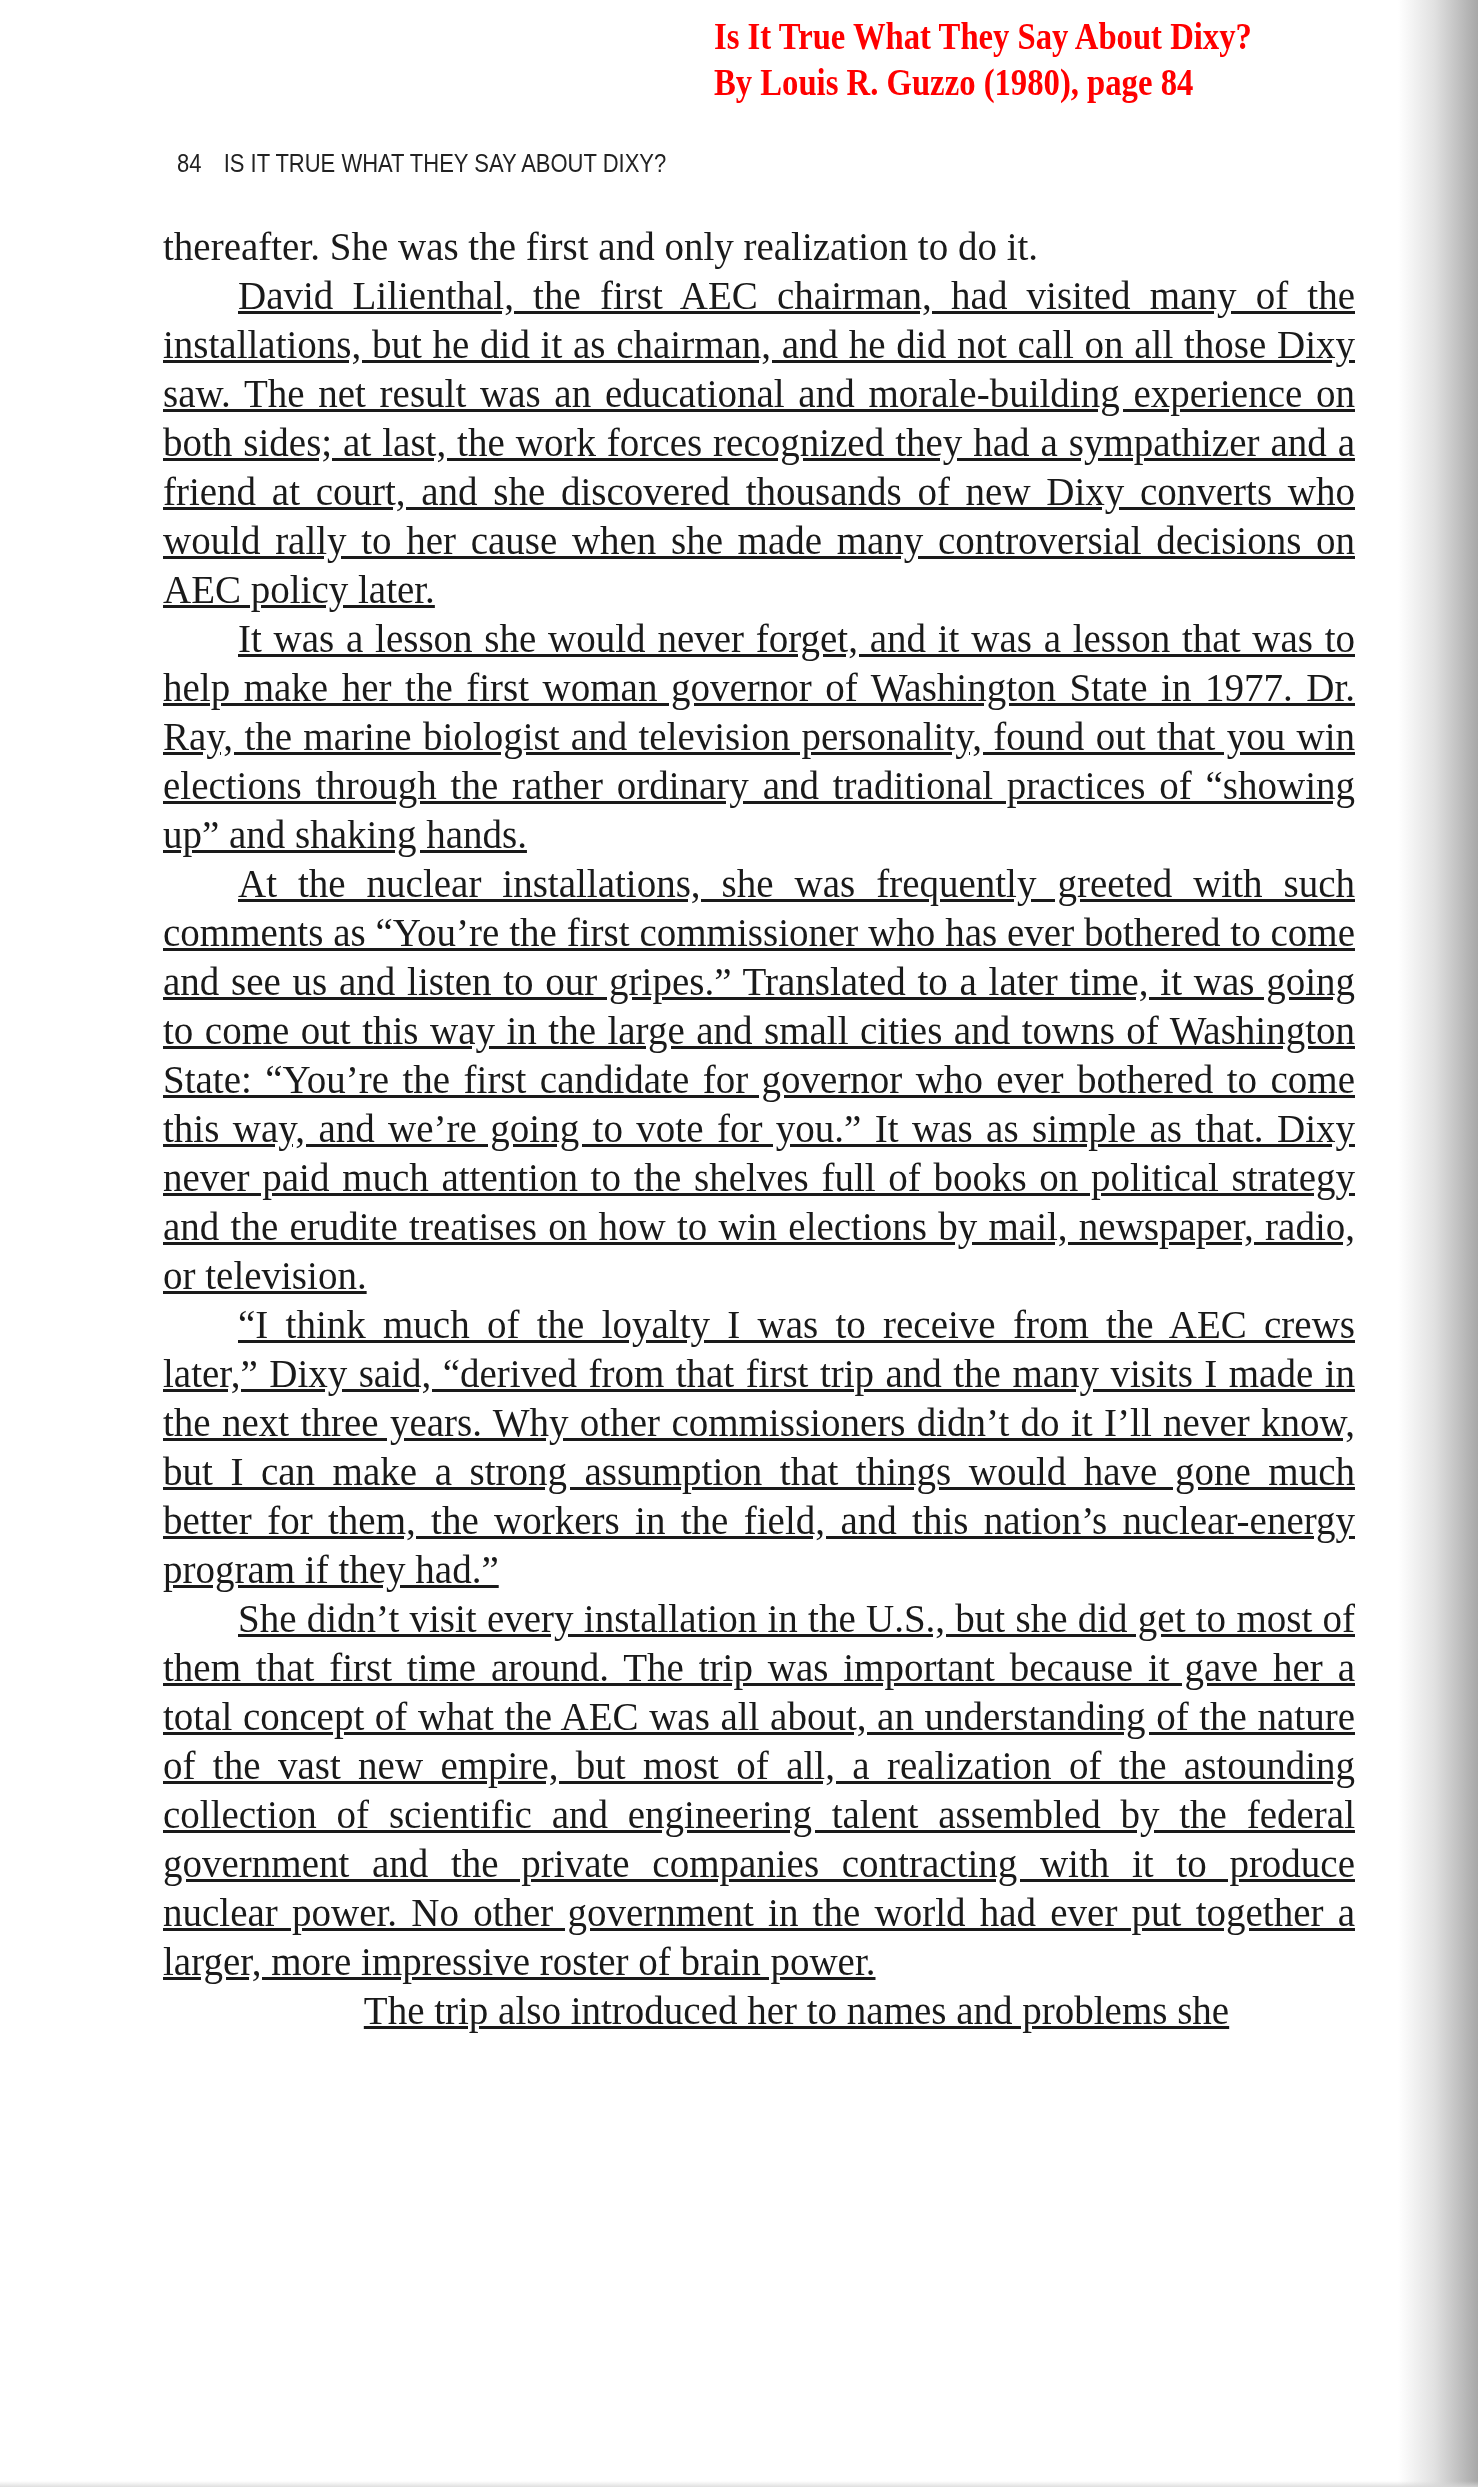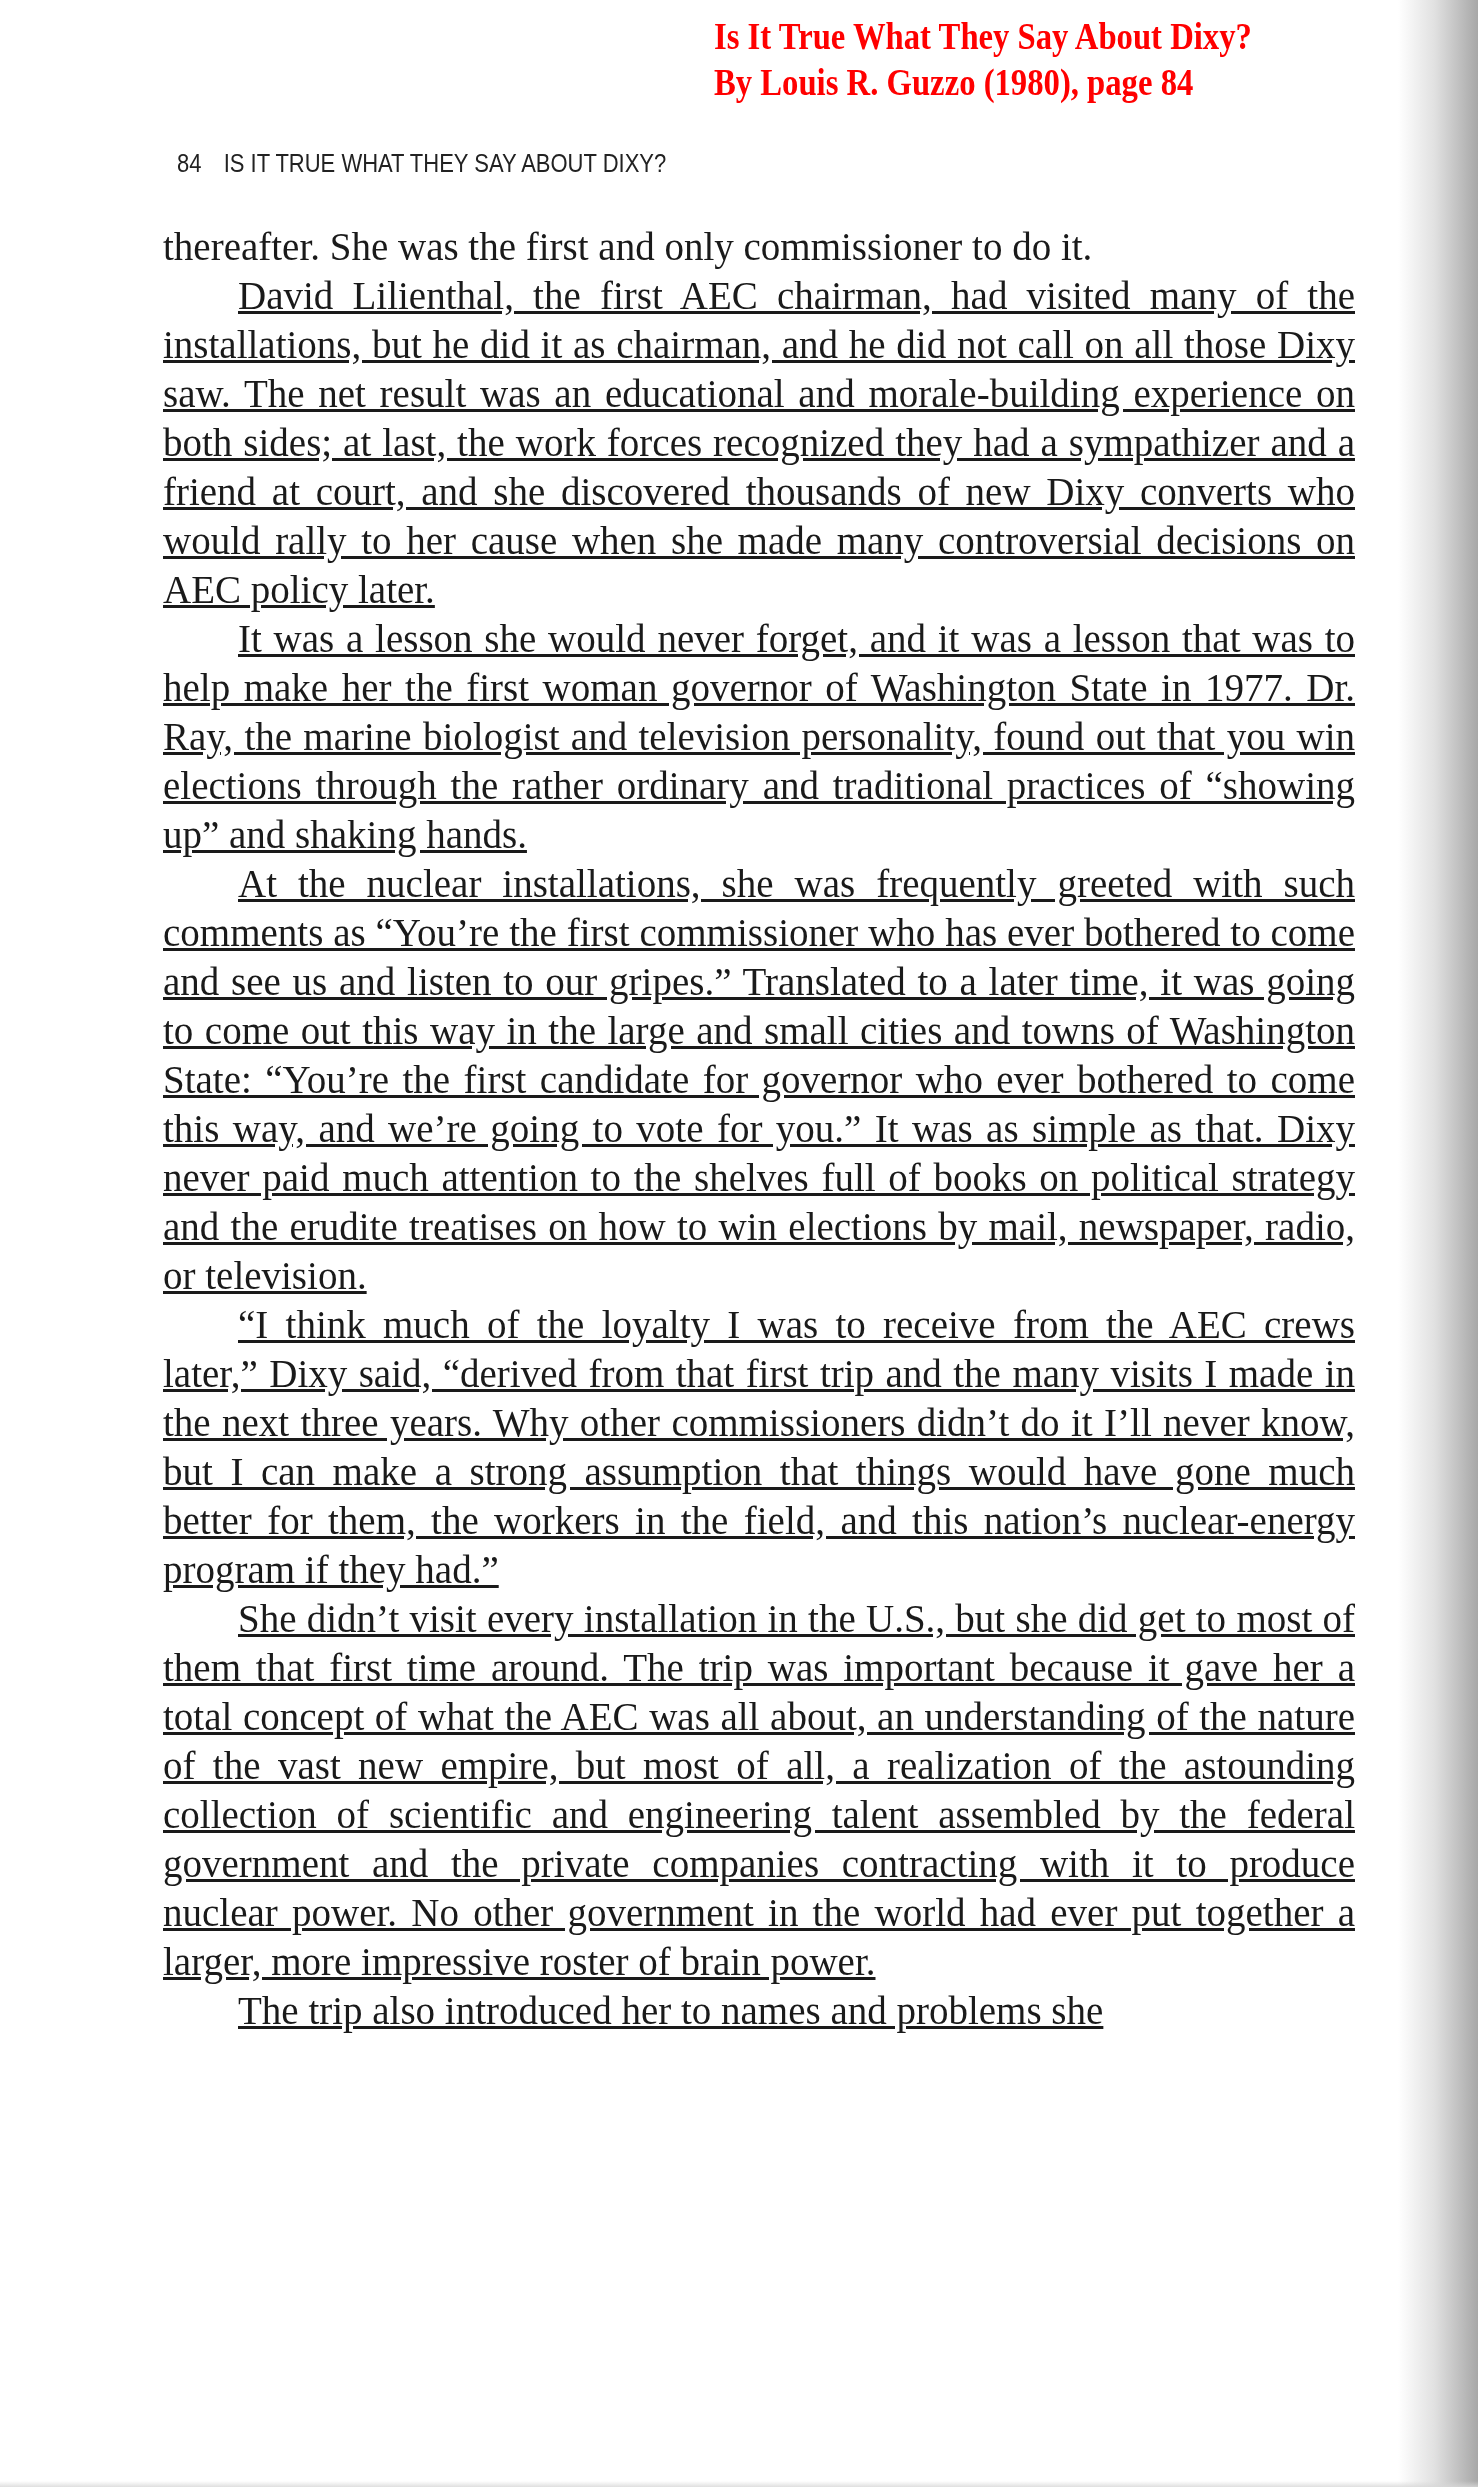--- a/index.html
+++ b/index.html
@@ -32,39 +32,39 @@
     white-space: nowrap;
   }
   .running-head .pg { display: inline-block; width: 53px; }
   .body-text {
     position: absolute; left: 163px; top: 222px; width: 1192px;
     font-size: 39px; line-height: 49px; color: #1a1a1a;
     text-align: justify;
   }
   .body-text p { margin: 0; }
   .body-text p.indent { text-indent: 75px; text-decoration: underline; }
-  .body-text p.last-open { text-align: left; }
+  .body-text p.last-open { text-align: center; }
 </style>
 </head>
 <body>
 
 <div class="gutter-shadow"></div>
 <div class="bottom-edge"></div>
 
 <div class="annotation">
   <div>Is It True What They Say About Dixy?</div>
   <div>By Louis R. Guzzo (1980), page 84</div>
 </div>
 
 <div class="running-head">
   <span class="pg">84</span><span>IS IT TRUE WHAT THEY SAY ABOUT DIXY?</span>
 </div>
 
 <div class="body-text">
-  <p>thereafter. She was the first and only commissioner to do it.</p>
+  <p>thereafter. She was the first and only realization to do it.</p>
   <p class="indent">David Lilienthal, the first AEC chairman, had visited many of the installations, but he did it as chairman, and he did not call on all those Dixy saw. The net result was an educational and morale-building experience on both sides; at last, the work forces recognized they had a sympathizer and a friend at court, and she discovered thousands of new Dixy converts who would rally to her cause when she made many controversial decisions on AEC policy later.</p>
   <p class="indent">It was a lesson she would never forget, and it was a lesson that was to help make her the first woman governor of Washington State in 1977. Dr. Ray, the marine biologist and television personality, found out that you win elections through the rather ordinary and traditional practices of “showing up” and shaking hands.</p>
   <p class="indent">At the nuclear installations, she was frequently greeted with such comments as “You’re the first commissioner who has ever bothered to come and see us and listen to our gripes.” Translated to a later time, it was going to come out this way in the large and small cities and towns of Washington State: “You’re the first candidate for governor who ever bothered to come this way, and we’re going to vote for you.” It was as simple as that. Dixy never paid much attention to the shelves full of books on political strategy and the erudite treatises on how to win elections by mail, newspaper, radio, or television.</p>
   <p class="indent">“I think much of the loyalty I was to receive from the AEC crews later,” Dixy said, “derived from that first trip and the many visits I made in the next three years. Why other commissioners didn’t do it I’ll never know, but I can make a strong assumption that things would have gone much better for them, the workers in the field, and this nation’s nuclear-energy program if they had.”</p>
   <p class="indent">She didn’t visit every installation in the U.S., but she did get to most of them that first time around. The trip was important because it gave her a total concept of what the AEC was all about, an understanding of the nature of the vast new empire, but most of all, a realization of the astounding collection of scientific and engineering talent assembled by the federal government and the private companies contracting with it to produce nuclear power. No other government in the world had ever put together a larger, more impressive roster of brain power.</p>
   <p class="indent last-open">The trip also introduced her to names and problems she</p>
 </div>
 
 
 </body></html>

